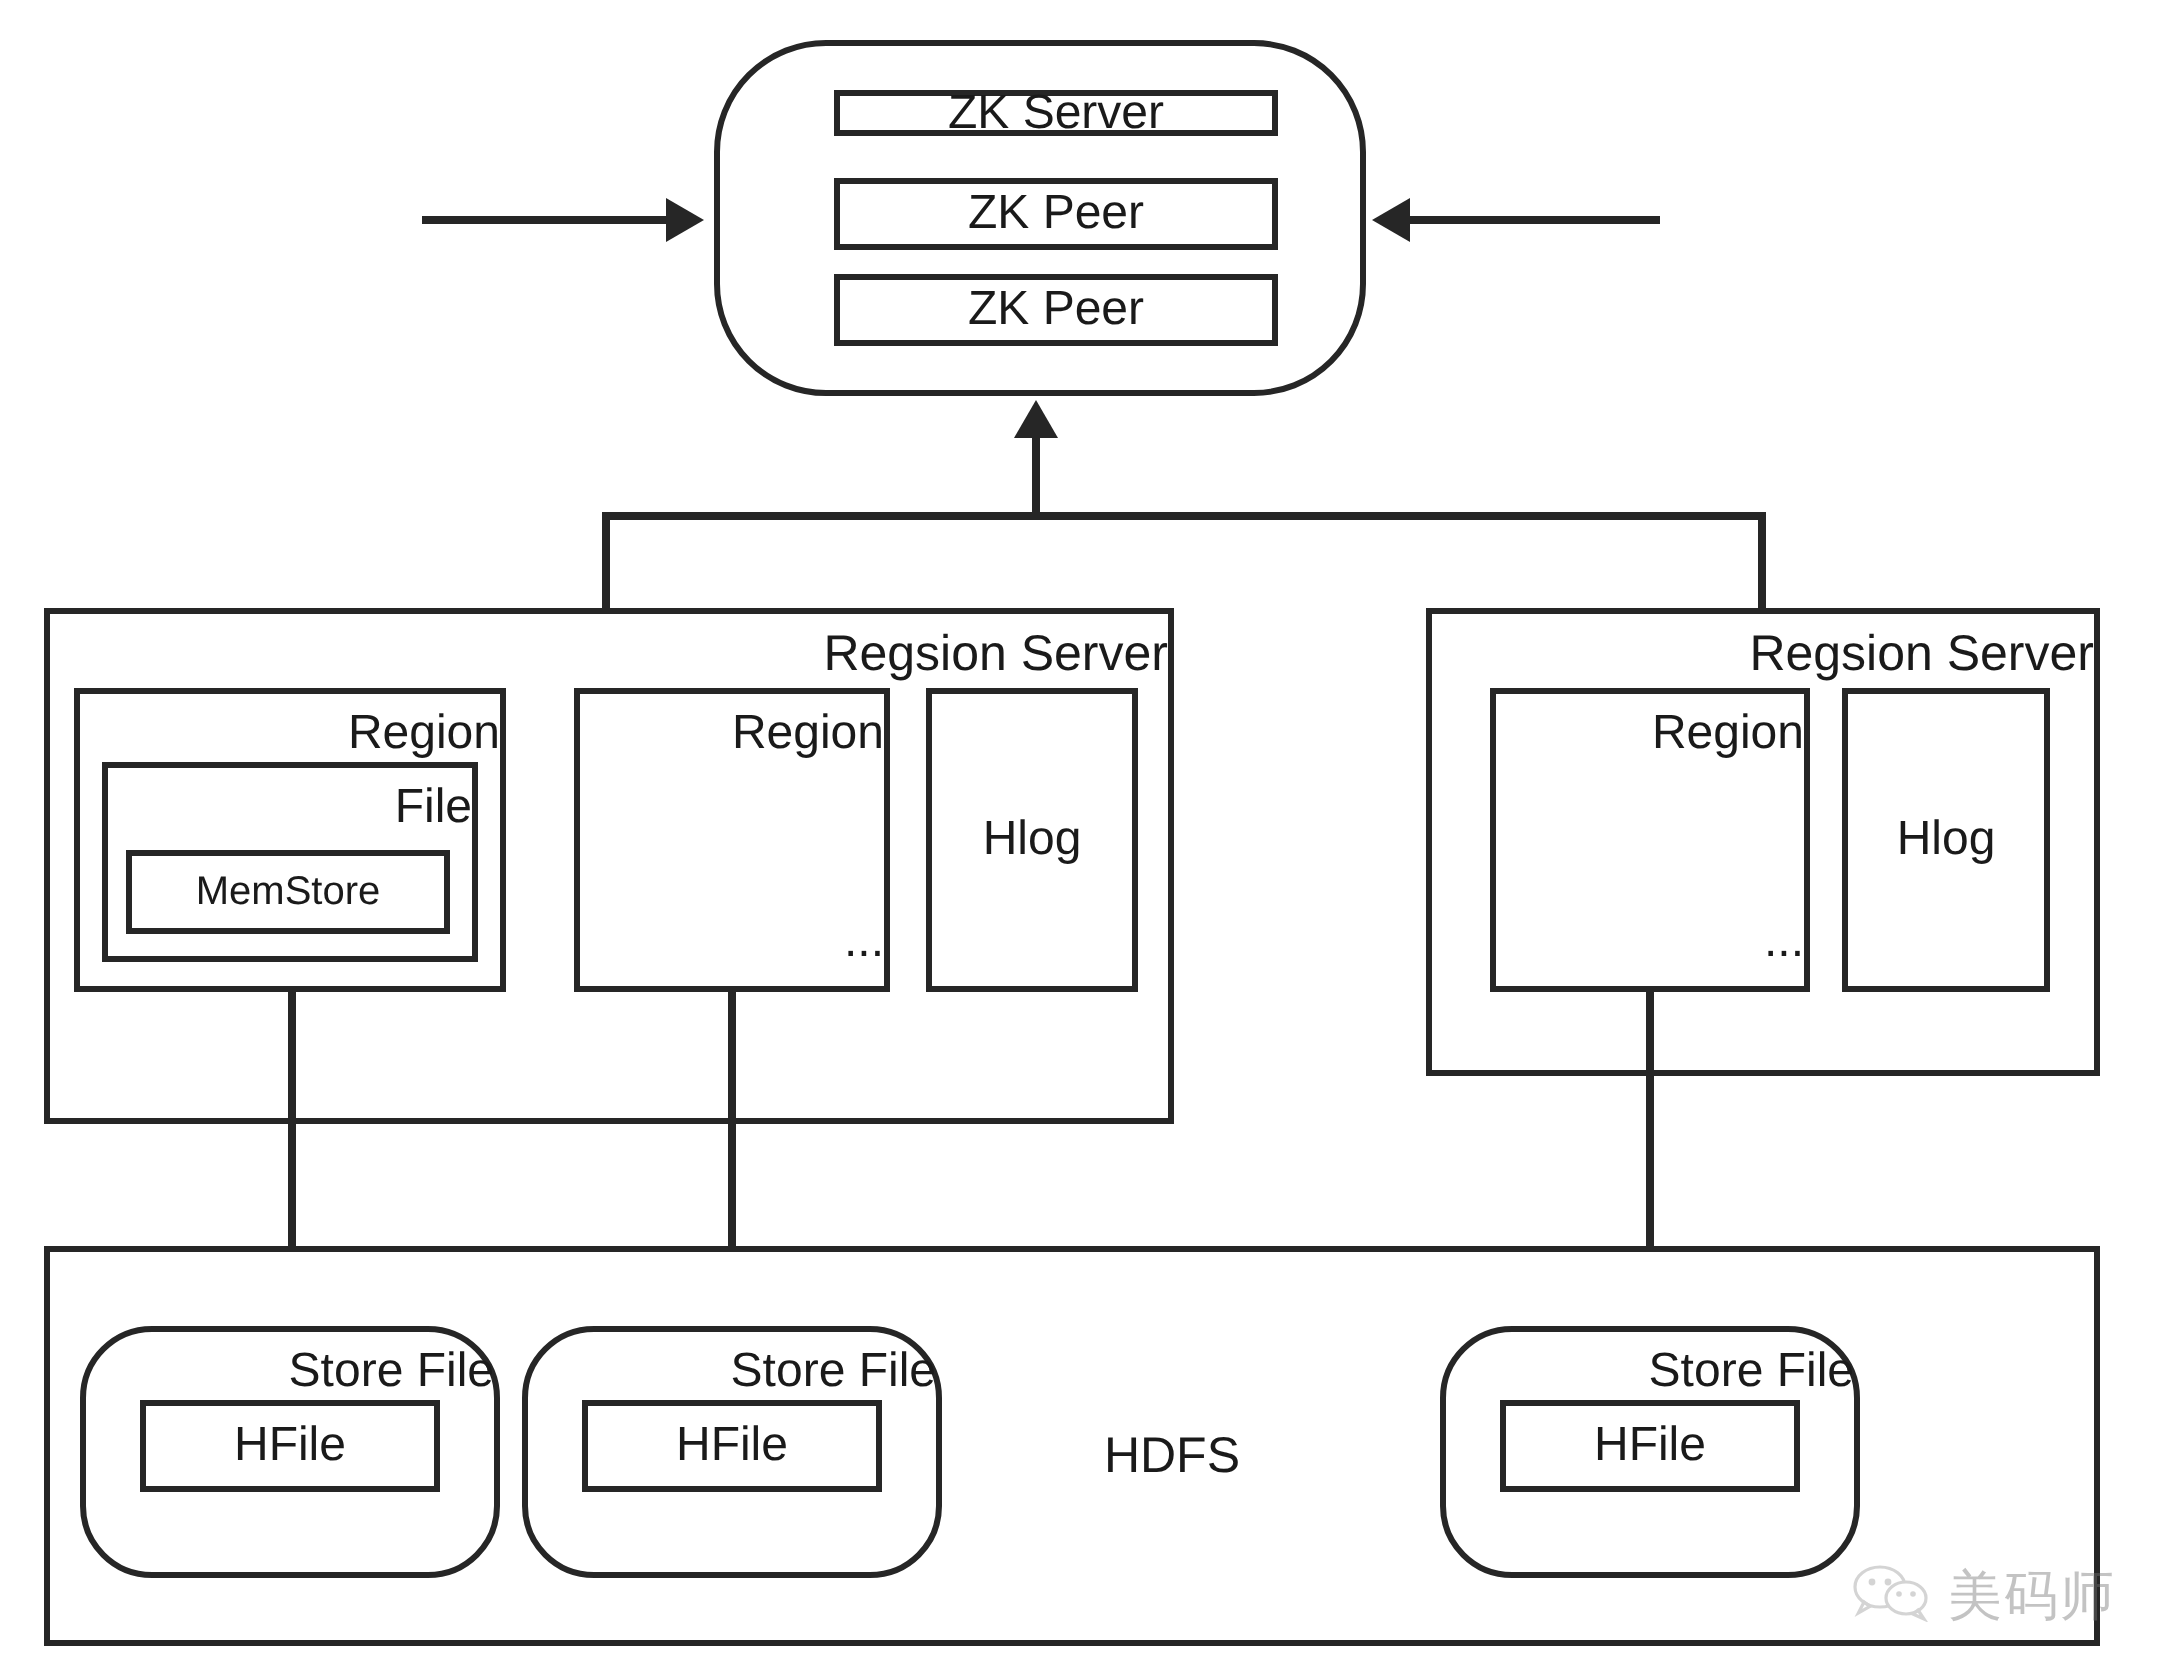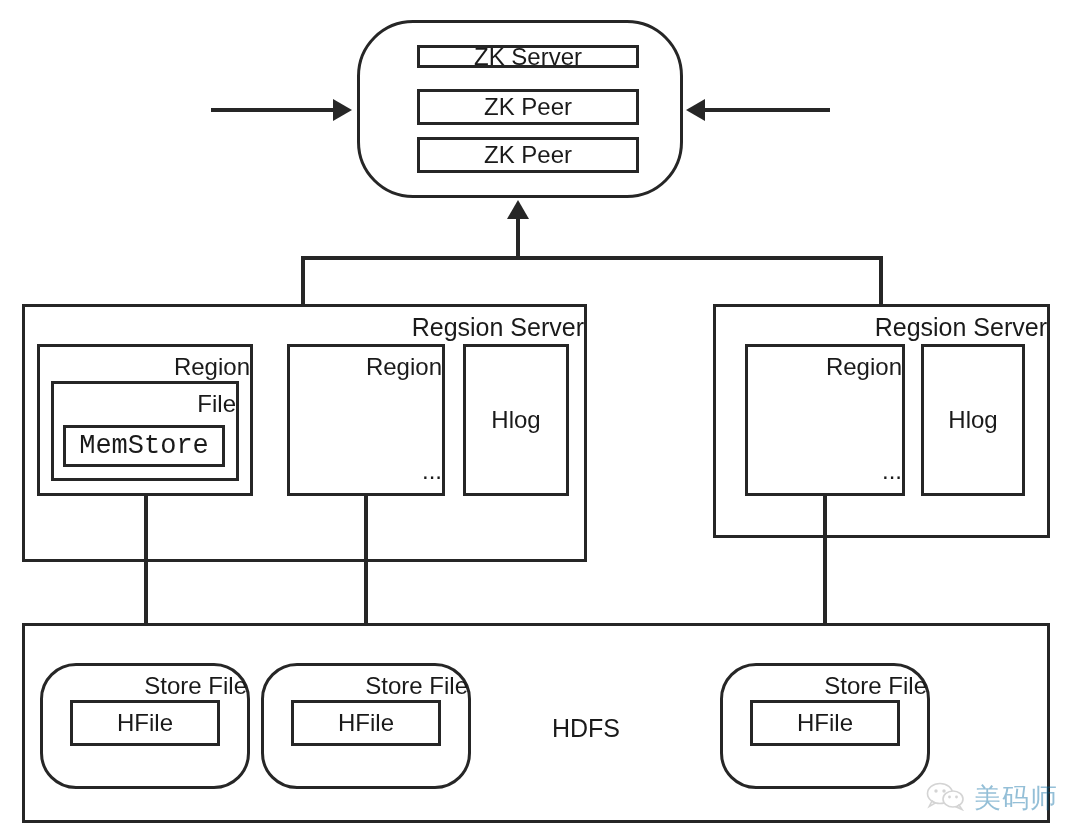--- a/index.html
+++ b/index.html
@@ -35,21 +35,21 @@
   
   .center-node {
     display: flex;
     align-items: center;
     justify-content: center;
   }
   
   .top-label {
     top: 6px;
   }
-  .fs-23 { font-size: 27px; font-family: Liberation Mono, monospace; }
+  .fs-23 { font-size: 20px; }
   .fs-24 { font-size: 24px; }
   .fs-25 { font-size: 25px; }
 
   
   .capsule-lg { border-radius: 42px; }
   .capsule-md { border-radius: 36px; }
   .capsule-zk { border-radius: 56px; }
 
   
   .vline {
@@ -94,21 +94,21 @@
     right: 22px;
     bottom: 18px;
     display: flex;
     align-items: center;
     gap: 8px;
     opacity: 0.42;
     pointer-events: none;
   }
   #watermark .wm-text {
     font-size: 27px;
-    color: #0369a1;
+    color: #737373;
     letter-spacing: 1px;
     font-family: "DejaVu Sans", sans-serif;
   }
 </style>
 </head>
 <body>
 
 <div id="canvas">
 
   <div class="node capsule-zk" style="left:357px; top:20px; width:326px; height:178px;"></div>

